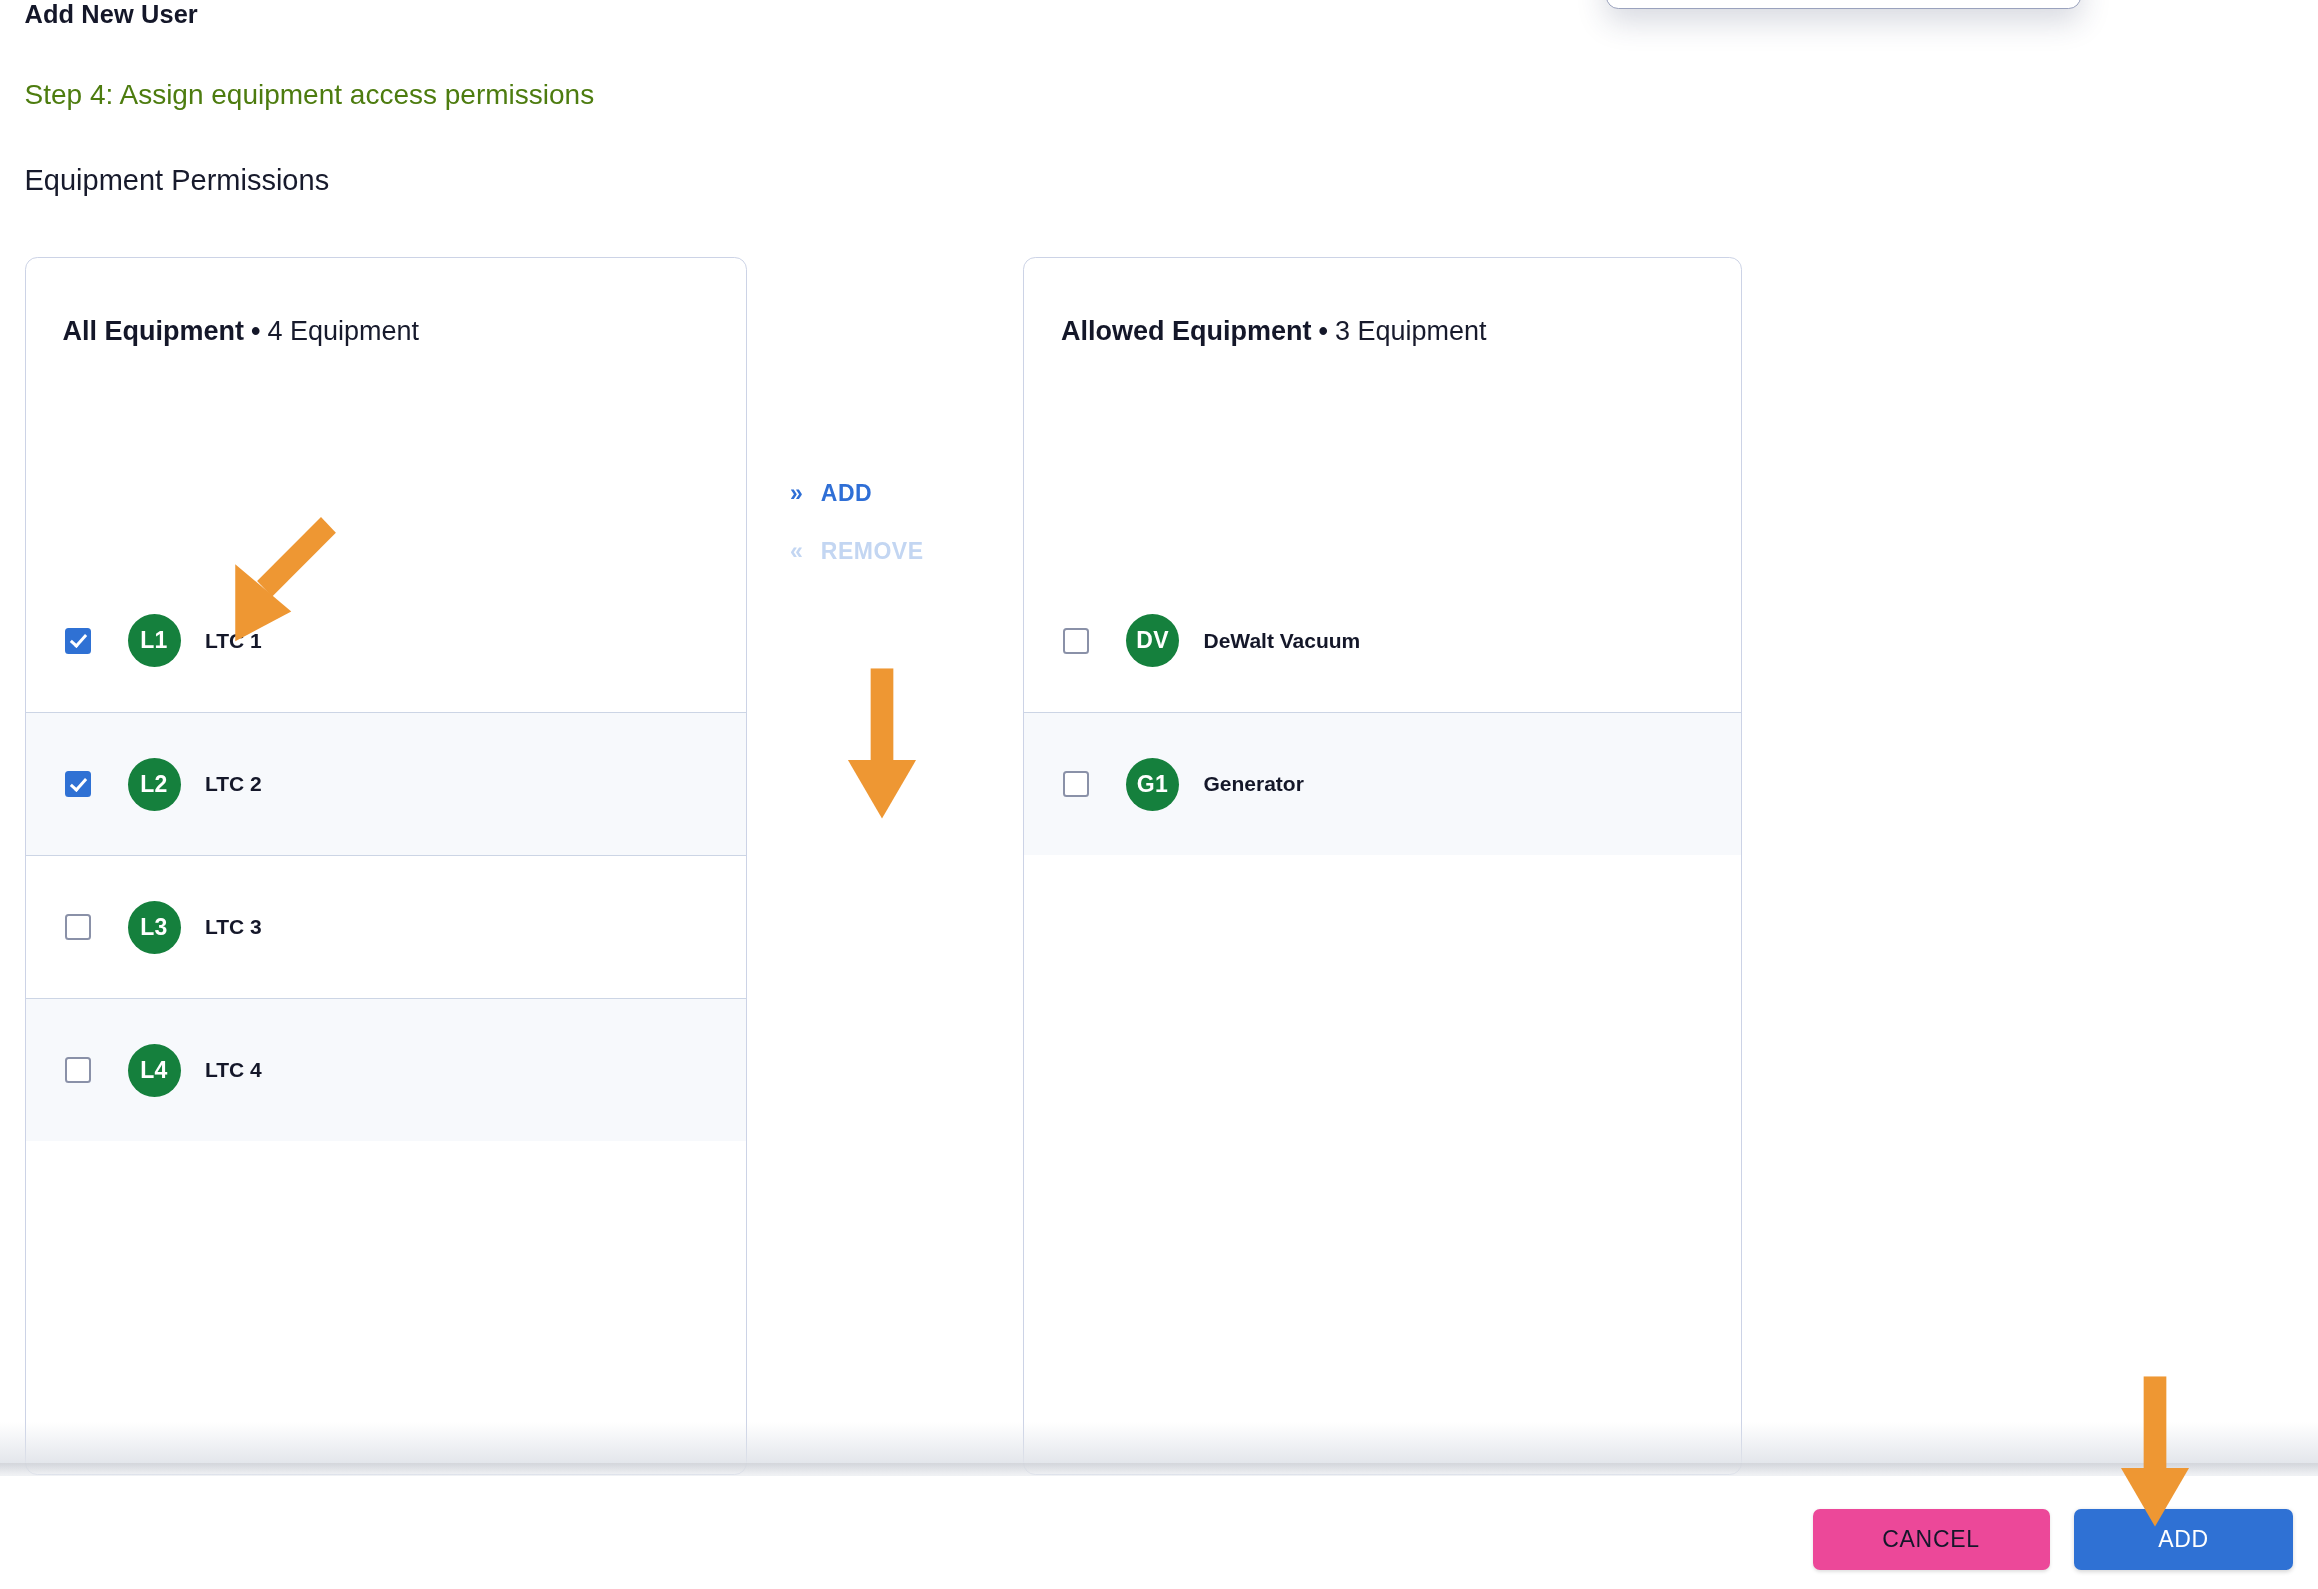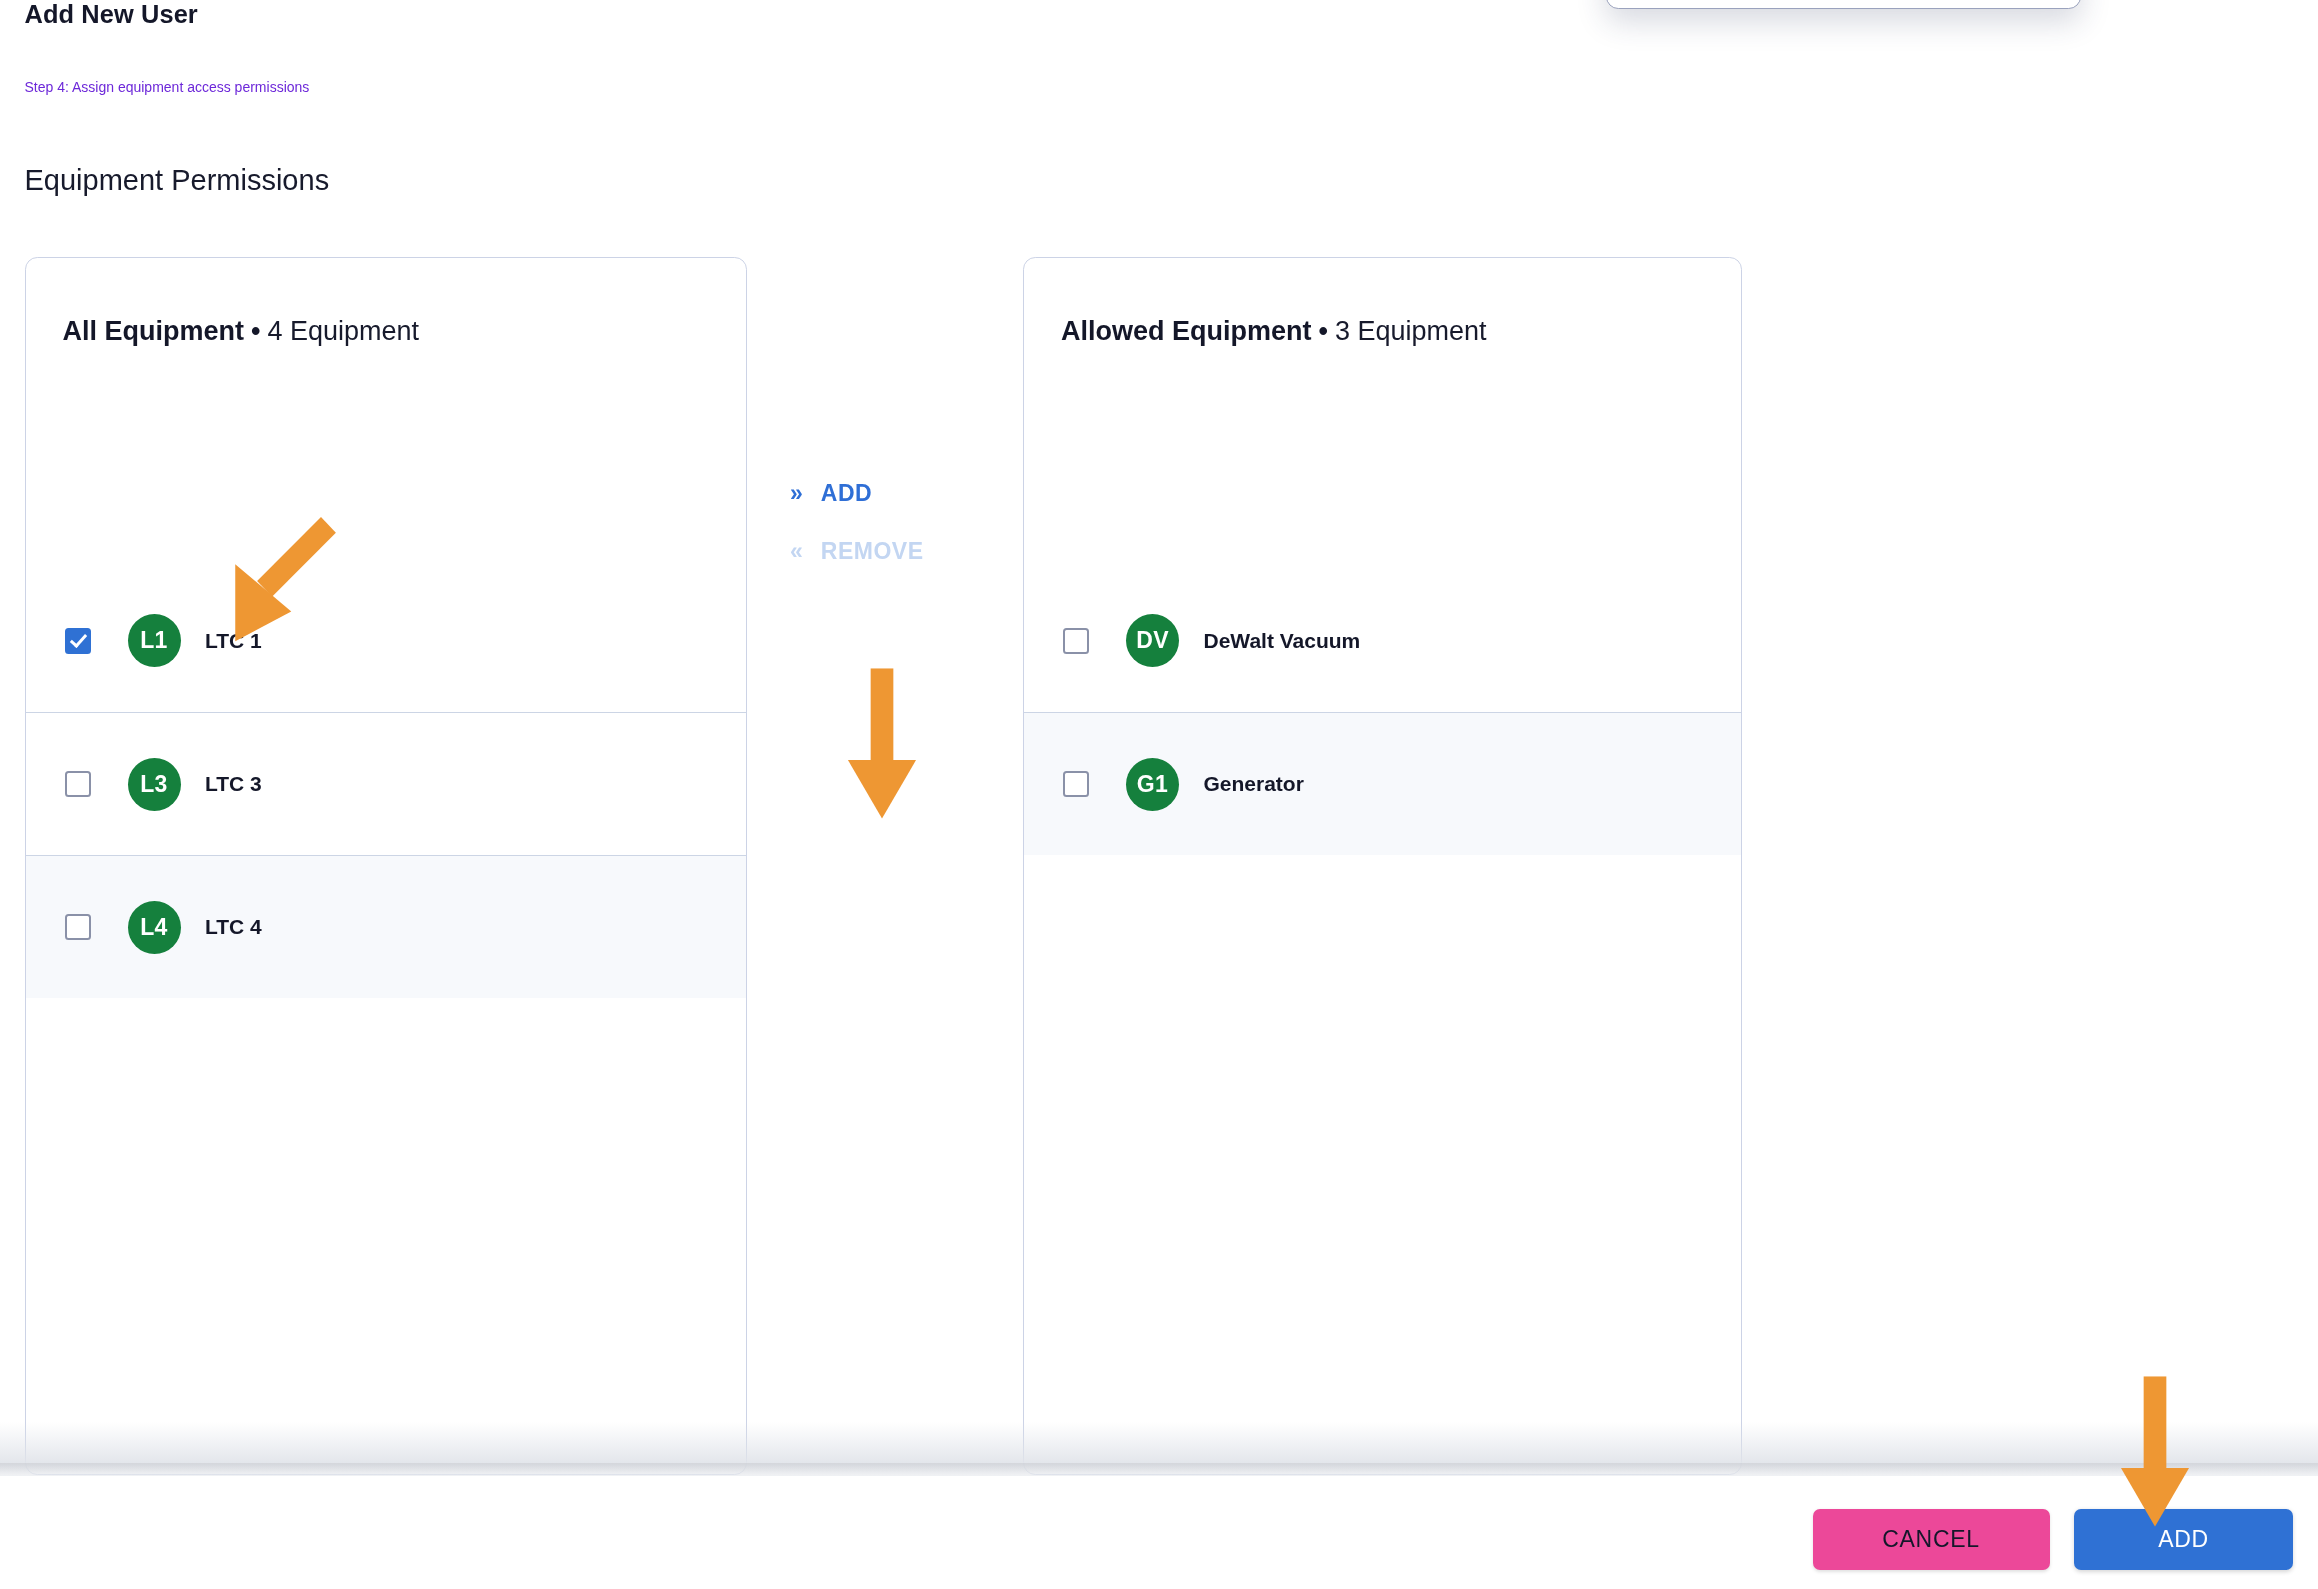--- a/index.html
+++ b/index.html
@@ -37,23 +37,23 @@
     top: 0px;
     font-size: 25.4px;
     font-weight: bold;
     letter-spacing: 0.1px;
     color: #141729;
   }
   .step-sub {
     position: absolute;
     left: 24.5px;
     top: 79px;
-    font-size: 14px;
+    font-size: 28px;
     font-weight: normal;
-    color: #6d28d9;
+    color: #4d7c0f;
   }
   .section-title {
     position: absolute;
     left: 24.5px;
     top: 164px;
     font-size: 29px;
     font-weight: normal;
     color: #171a2c;
   }
 
@@ -308,20 +308,25 @@
       <span class="cb"></span>
       <span class="lbl">Select All</span>
     </div>
 
     <div class="rows">
       <div class="row">
         <span class="cb checked"></span>
         <span class="avatar">L1</span>
         <span class="rlabel">LTC 1</span>
       </div>
+      <div class="row alt">
+        <span class="cb checked"></span>
+        <span class="avatar">L2</span>
+        <span class="rlabel">LTC 2</span>
+      </div>
       <div class="row">
         <span class="cb"></span>
         <span class="avatar">L3</span>
         <span class="rlabel">LTC 3</span>
       </div>
       <div class="row alt">
         <span class="cb"></span>
         <span class="avatar">L4</span>
         <span class="rlabel">LTC 4</span>
       </div>

